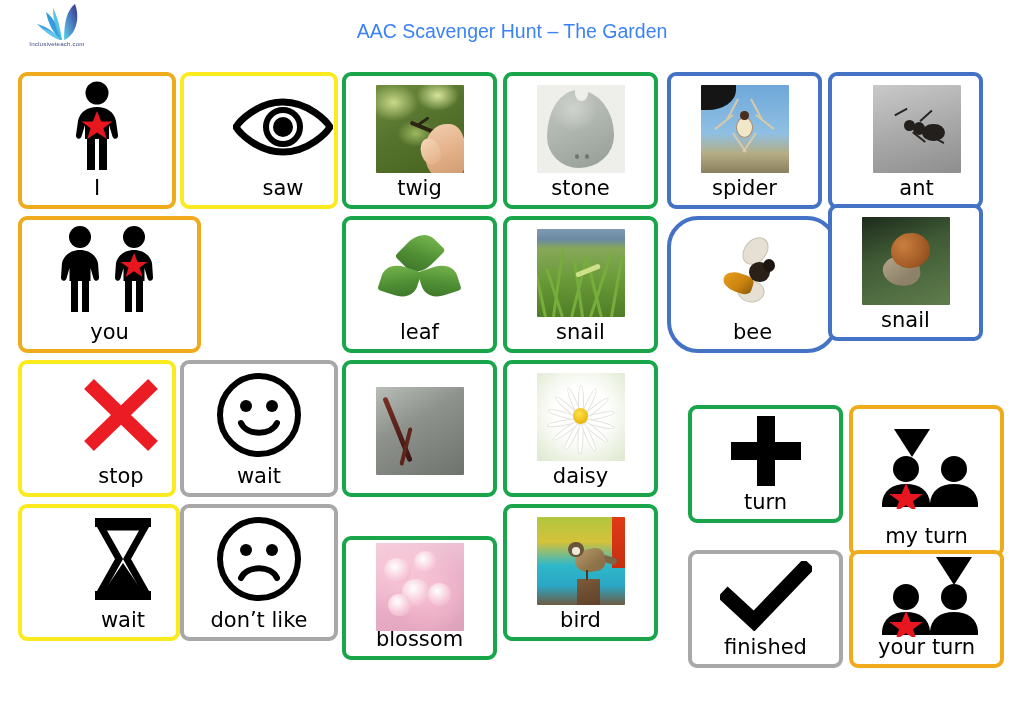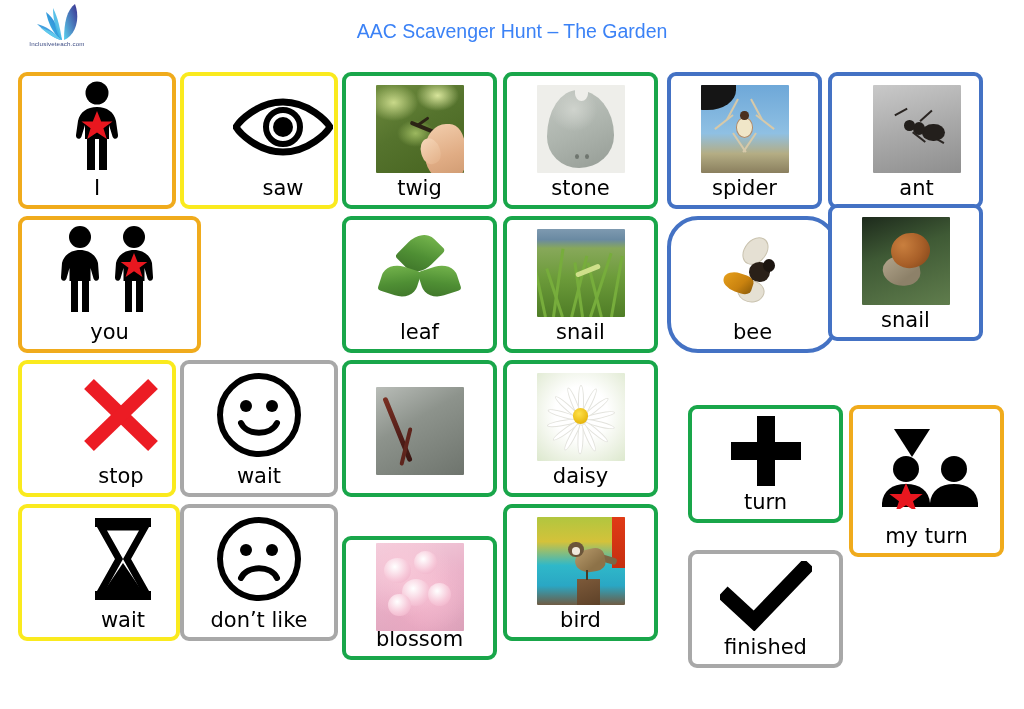--- a/index.html
+++ b/index.html
@@ -696,15 +696,28 @@
 
     <div class="card gray" style="left:688px; top:486px; width:155px; height:118px;">
       <div class="card-art">
         <svg class="sym" width="92" height="70" viewBox="0 0 92 70">
           <path d="M8 36 L34 60 L84 8" fill="none" stroke="#000" stroke-width="15" stroke-linecap="square" stroke-linejoin="miter"></path>
         </svg>
       </div>
       <div class="card-label">finished</div>
     </div>
 
+    <div class="card orange" style="left:849px; top:486px; width:155px; height:118px;">
+      <div class="card-art">
+        <svg class="sym" width="110" height="82" viewBox="0 0 110 82">
+          <polygon points="64,2 100,2 82,30" fill="#000"></polygon>
+          <circle cx="34" cy="42" r="13" fill="#000"></circle>
+          <path d="M34 57 C48 57 57 64 58 76 L58 80 L10 80 L10 76 C11 64 20 57 34 57 Z" fill="#000"></path>
+          <polygon points="34,56 38.6,67 50.6,67 41,74.2 44.6,85 34,78.3 23.4,85 27,74.2 17.4,67 29.4,67" fill="#E8171F"></polygon>
+          <circle cx="82" cy="42" r="13" fill="#000"></circle>
+          <path d="M82 57 C96 57 105 64 106 76 L106 80 L58 80 L58 76 C59 64 68 57 82 57 Z" fill="#000"></path>
+        </svg>
+      </div>
+      <div class="card-label">your turn</div>
+    </div>
 
   </div>
 </div>
 
 </body></html>

